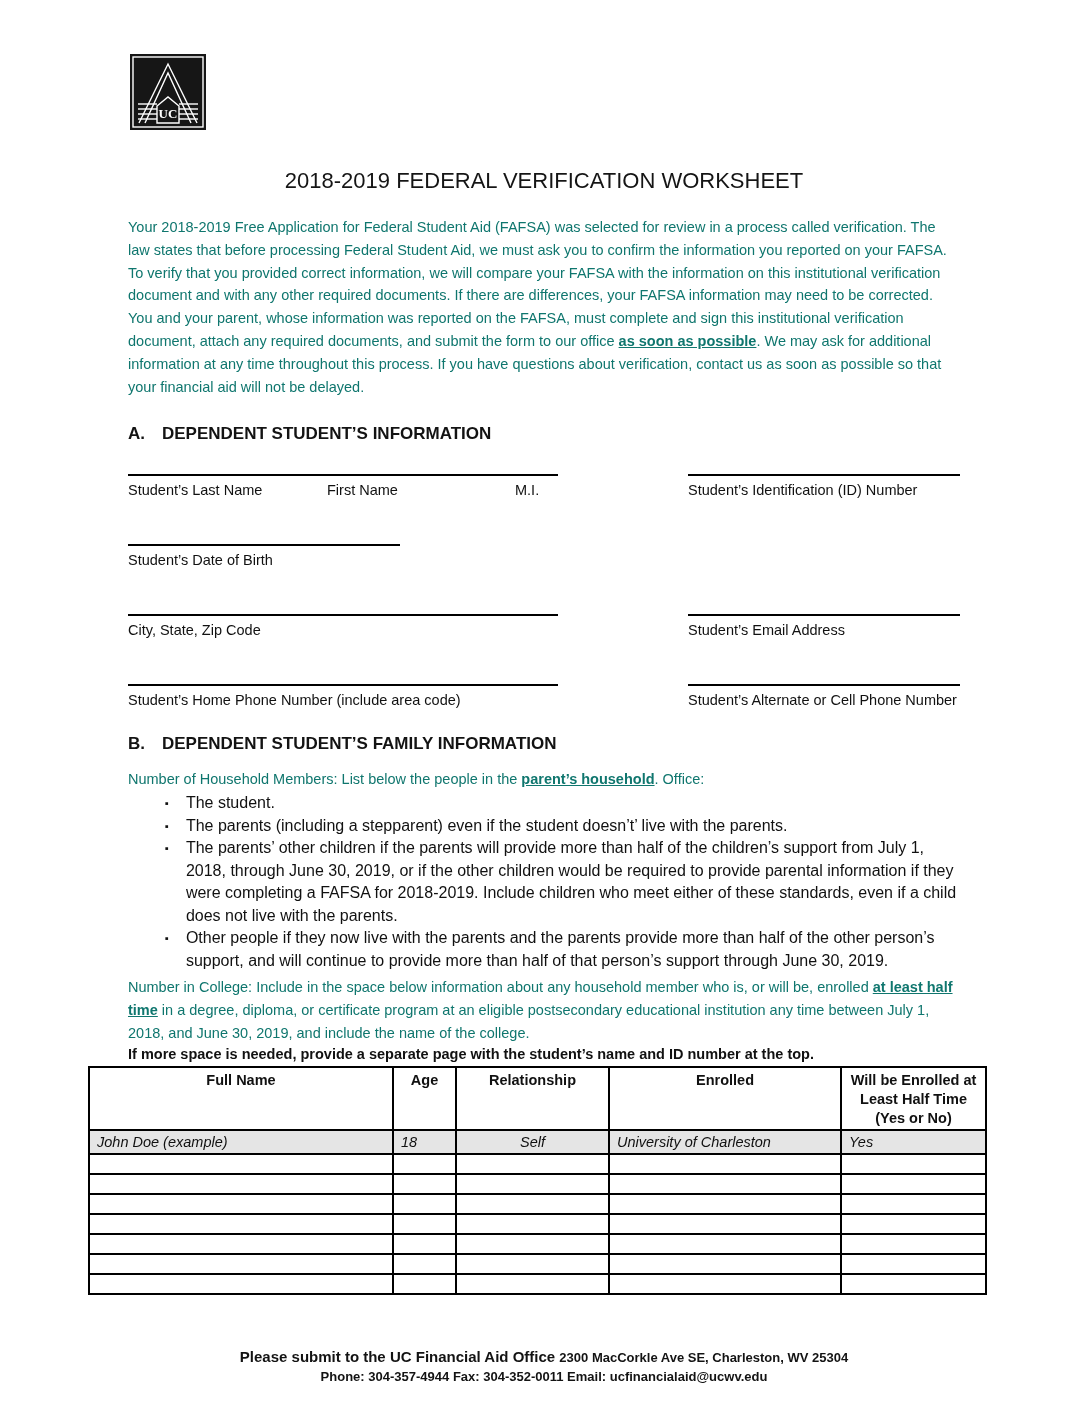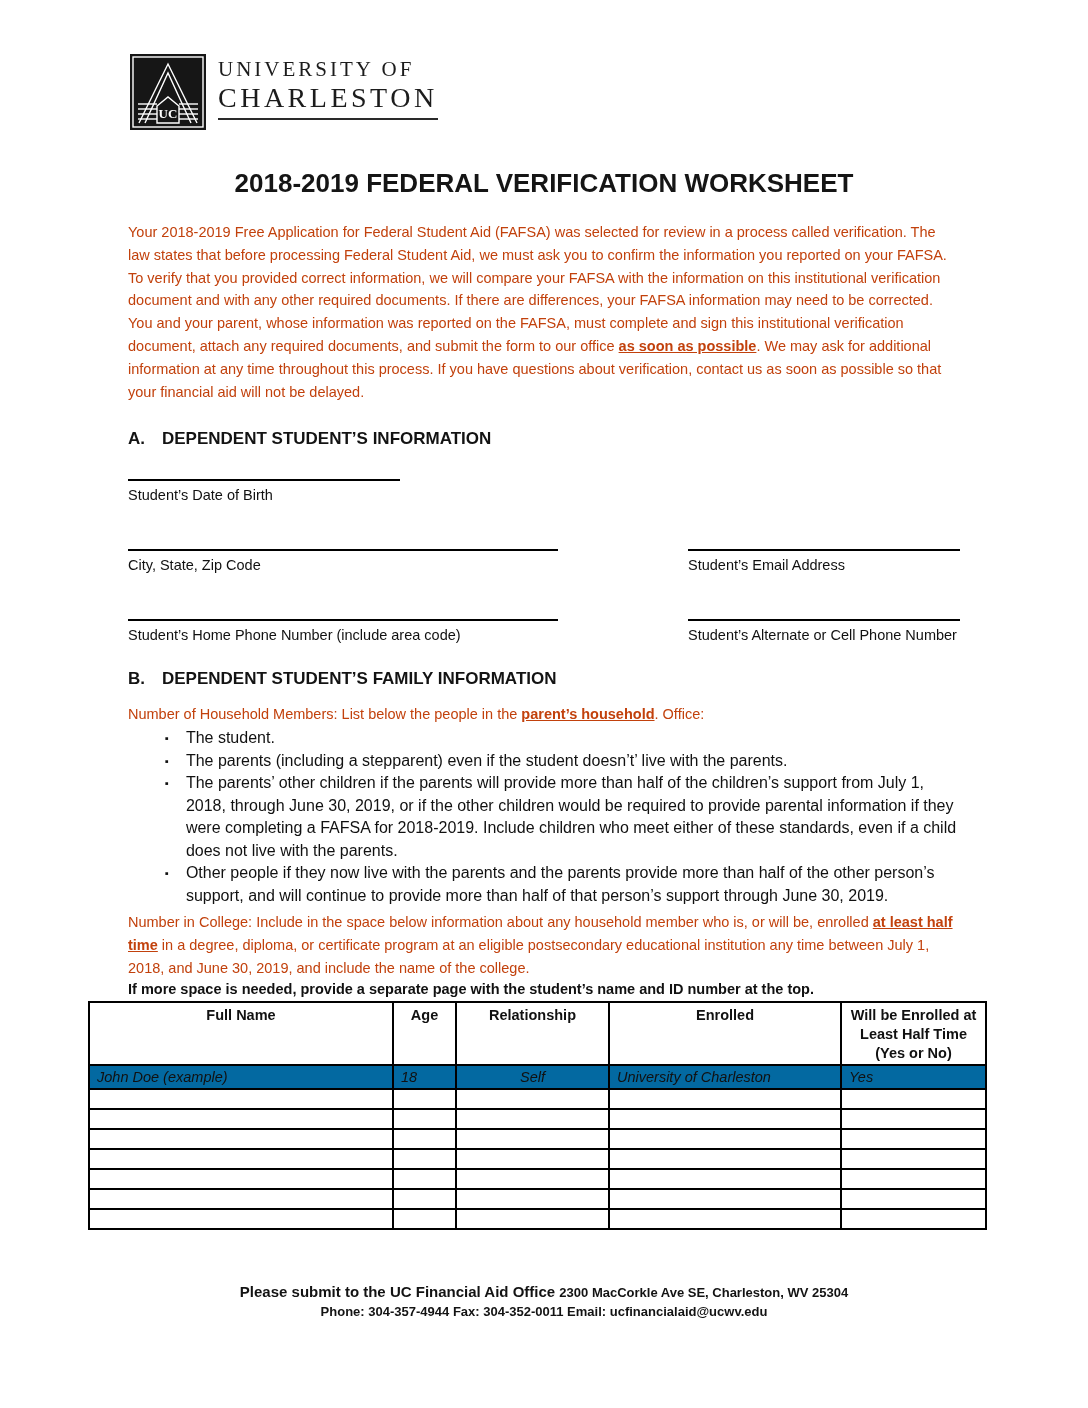--- a/index.html
+++ b/index.html
@@ -15,26 +15,26 @@
 
   
   .logo-row { padding-top: 54px; margin-left: 2px; display: flex; align-items: flex-start; }
   .logo-mark { width: 76px; height: 76px; flex: 0 0 auto; }
   .logo-text { margin-left: 12px; padding-top: 2px; padding-bottom: 4px;
                border-bottom: 2px solid #2a2a2a; font-family: "Liberation Serif", serif; color: #1c1c1c; }
   .logo-line1 { font-size: 21px; letter-spacing: 3px; line-height: 26px; }
   .logo-line2 { font-size: 28px; letter-spacing: 3.5px; line-height: 32px; }
 
   
-  .title { text-align: center; font-weight: bold; font-size: 26px; color: #151515; }
+  .title { text-align: center; font-weight: normal; font-size: 22px; color: #151515; }
   .title1 { margin-top: 38px; }
   .title2 { margin-top: 17px; }
 
   
-  .para { font-size: 14.5px; line-height: 22.8px; color: #c2410c; }
+  .para { font-size: 14.5px; line-height: 22.8px; color: #0f766e; }
   .intro { margin-top: 22px; }
   .em-bu { font-weight: bold; text-decoration: underline; }
 
   
   .section-heading { display: flex; margin-top: 26px; font-weight: bold; font-size: 17px; color: #131313; }
   .section-letter { width: 34px; flex: 0 0 auto; }
 
   
   .fields { margin-top: 30px; }
   .field-row { display: flex; justify-content: space-between; align-items: flex-start; }
@@ -54,21 +54,21 @@
   .college-para { margin-top: 4px; }
   .more-space-note { margin-top: 1px; font-weight: bold; font-size: 14.5px; }
 
   
   .household-table-wrap { margin-left: -40px; margin-top: 4px; width: 897px; }
   table { border-collapse: collapse; width: 897px; table-layout: fixed; }
   col.c1 { width: 304px; } col.c2 { width: 63px; } col.c3 { width: 153px; }
   col.c4 { width: 232px; } col.c5 { width: 145px; }
   th, td { border: 2px solid #000; font-size: 14.5px; padding: 1px 7px; vertical-align: top; }
   thead th { font-weight: bold; text-align: center; height: 58px; line-height: 19px; padding-top: 3px; }
-  tr.example-row td { background: #0369a1; font-style: italic; height: 23px; line-height: 20px; }
+  tr.example-row td { background: #e5e5e5; font-style: italic; height: 23px; line-height: 20px; }
   tr.example-row td.center { text-align: center; }
   tbody.empty-rows td { height: 20px; }
 
   
   .footer { margin-top: 52px; text-align: center; font-weight: bold; color: #131313; }
   .footer-line1 { font-size: 15px; line-height: 19px; }
   .footer-line1 .address { font-size: 13px; }
   .footer-line2 { font-size: 13px; line-height: 17px; margin-top: 1px; }
 </style>
 </head>
@@ -89,36 +89,44 @@
           <line x1="49" y1="50" x2="68" y2="50"></line>
             <line x1="49" y1="55" x2="68" y2="55"></line>
           <line x1="49" y1="60" x2="68" y2="60"></line>
             <line x1="49" y1="65" x2="68" y2="65"></line>
           <path d="M 9 69 L 38 10 L 67 69"></path>
           <path d="M 15 69 L 38 19 L 61 69"></path>
         </g>
         <path d="M 27 69 L 27 52 L 38 43 L 49 52 L 49 69 Z" fill="#161616" stroke="#ffffff" stroke-width="1.4"></path>
         <text x="38" y="64" text-anchor="middle" fill="#ffffff" font-family="Liberation Serif, serif" font-size="13" font-weight="bold">UC</text>
       </svg>
-      <div class="logo-text">
-        <div class="logo-line1">UNIVERSITY OF</div>
-        <div class="logo-line2">CHARLESTON</div>
-      </div>
     </div>
 
     <div class="title title1">2018-2019 FEDERAL VERIFICATION WORKSHEET</div>
 
     <p class="para intro"><span>Your 2018-2019 Free Application for Federal Student Aid (FAFSA) was selected for review in a process called verification. The law states that before processing Federal Student Aid, we must ask you to confirm the information you reported on your FAFSA. To verify that you provided correct information, we will compare your FAFSA with the information on this institutional verification document and with any other required documents. If there are differences, your FAFSA information may need to be corrected. You and your parent, whose information was reported on the FAFSA, must complete and sign this institutional verification document, attach any required documents, and submit the form to our office </span><span class="em-bu">as soon as possible</span><span>. We may ask for additional information at any time throughout this process. If you have questions about verification, contact us as soon as possible so that your financial aid will not be delayed.</span></p>
 
     <div class="section-heading">
       <span class="section-letter">A.</span>
       <span>DEPENDENT STUDENT’S INFORMATION</span>
     </div>
 
     <div class="fields">
+      <div class="field-row spaced">
+        <div class="field left">
+          <div class="multi-label">
+            <span class="ml-1">Student’s Last Name</span>
+            <span class="ml-2">First Name</span>
+            <span>M.I.</span>
+          </div>
+        </div>
+        <div class="field right">
+          <span>Student’s Identification (ID) Number</span>
+        </div>
+      </div>
       <div class="field-row spaced">
         <div class="field right">
           <span>Student’s Date of Birth</span>
         </div>
       </div>
       <div class="field-row spaced">
         <div class="field left">
           <span>City, State,  Zip Code</span>
         </div>
         <div class="field right">

